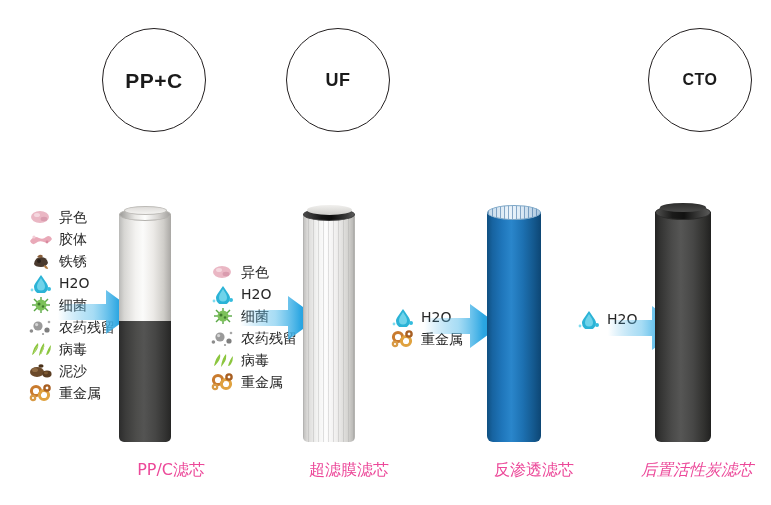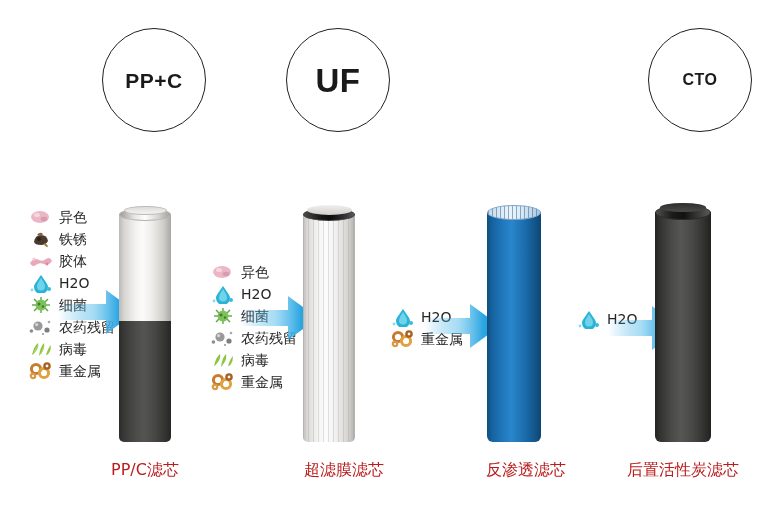--- a/index.html
+++ b/index.html
@@ -16,21 +16,21 @@
   .badge{
     position:absolute;
     width:104px;height:104px;
     border:1.6px solid #231f20;
     border-radius:50%;
     box-sizing:border-box;
     display:flex;align-items:center;justify-content:center;
     background:#fff;
   }
   .badge-label{
-    font-size:33px;
+    font-size:18px;
     font-weight:600;
     color:#1a1a1a;
     letter-spacing:.5px;
     line-height:1;
     font-family:"Liberation Sans","DejaVu Sans",sans-serif;
   }
   .badge.b1 .badge-label{font-size:21px;}
   .badge.b4 .badge-label{font-size:16px;}
 
   
@@ -137,23 +137,23 @@
     font-size:14px;
     color:#262626;
     white-space:nowrap;
     font-family:"DejaVu Sans","Liberation Sans",sans-serif;
     line-height:20px;
   }
 
   
   .caption{
     position:absolute;
-    text-align:center;
+    text-align:right;
     font-size:16px;
-    color:#b91c1c;
+    color:#ec4899;
     white-space:nowrap;
     font-family:"DejaVu Sans","Liberation Sans",sans-serif;
   }
 </style>
 </head>
 <body>
 
 <div class="stage">
 
   <div class="badge b1" style="left:102px;top:28px;">
@@ -168,39 +168,39 @@
 
   <div class="clist" style="left:28px;top:206px;">
 
     <div class="crow">
       <svg class="cicon" viewBox="0 0 26 20">
         <ellipse cx="12" cy="10" rx="9" ry="6" fill="#eab7c4"></ellipse>
         <ellipse cx="9" cy="8" rx="3" ry="2" fill="#f5d7df"></ellipse>
         <ellipse cx="16" cy="12" rx="3.4" ry="2.2" fill="#d99cae"></ellipse>
       </svg>
       <span class="clabel">异色</span>
+    </div>
+
+    <div class="crow">
+      <svg class="cicon" viewBox="0 0 26 20">
+        <path d="M2 12 q4 -6 9 -3 q4 2 7 -1 q4 -3 6 2 q-3 5 -8 3 q-5 -2 -8 1 q-4 3 -6 -2z" fill="#e9a9b8"></path>
+        <circle cx="6" cy="8" r="1.6" fill="#f3cdd6"></circle>
+        <circle cx="19" cy="13" r="1.4" fill="#d9899e"></circle>
+      </svg>
+      <span class="clabel">胶体</span>
     </div>
 
     <div class="crow">
       <svg class="cicon" viewBox="0 0 26 20">
         <path d="M6 13 q1 -7 7 -7 q6 0 7 6 q-2 4 -7 4 q-6 0 -7 -3z" fill="#4a3a2e"></path>
         <path d="M9 6 q3 -4 6 -1 q-1 3 -6 1z" fill="#8a5f3a"></path>
         <path d="M16 14 q4 1 4 4 q-4 0 -4 -4z" fill="#b07a42"></path>
         <circle cx="11" cy="10" r="2" fill="#2b211a"></circle>
       </svg>
       <span class="clabel">铁锈</span>
-    </div>
-
-    <div class="crow">
-      <svg class="cicon" viewBox="0 0 26 20">
-        <path d="M2 12 q4 -6 9 -3 q4 2 7 -1 q4 -3 6 2 q-3 5 -8 3 q-5 -2 -8 1 q-4 3 -6 -2z" fill="#e9a9b8"></path>
-        <circle cx="6" cy="8" r="1.6" fill="#f3cdd6"></circle>
-        <circle cx="19" cy="13" r="1.4" fill="#d9899e"></circle>
-      </svg>
-      <span class="clabel">胶体</span>
     </div>
 
     <div class="crow">
       <svg class="cicon" viewBox="0 0 26 20">
         <path d="M13 2 C9 8 6 11 6 14 a7 7 0 0 0 14 0 c0 -3 -3 -6 -7 -12z" fill="#2bb3d6"></path>
         <path d="M13 5 C10.5 9 9 11 9 13.5 a4 4 0 0 0 8 0 C17 11 15.5 9 13 5z" fill="#6fd3ea"></path>
         <circle cx="21" cy="16" r="2" fill="#35bcdd"></circle>
         <circle cx="4" cy="17" r="1.4" fill="#7fdcef"></circle>
       </svg>
       <span class="clabel">H2O</span>
@@ -245,20 +245,30 @@
           <path d="M18 16 q2 -7 5 -10 q0 5 -2 8 q-1 2 -3 2z"></path>
         </g>
         <g stroke="#b5d97a" stroke-width="1" fill="none">
           <path d="M6 14 q2 -5 4 -7"></path>
             <path d="M13 15 q2 -5 3 -8"></path>
         </g>
       </svg>
       <span class="clabel">病毒</span>
     </div>
 
+    <div class="crow">
+      <svg class="cicon" viewBox="0 0 26 20">
+        <ellipse cx="9" cy="11" rx="7" ry="5" fill="#6b4a2a"></ellipse>
+        <ellipse cx="7" cy="9" rx="3" ry="2" fill="#8f6a42"></ellipse>
+        <ellipse cx="19" cy="13" rx="4.6" ry="3.4" fill="#5a3d22"></ellipse>
+        <ellipse cx="18" cy="12" rx="2" ry="1.4" fill="#7d5932"></ellipse>
+        <ellipse cx="13" cy="5" rx="2.6" ry="1.8" fill="#4a3119"></ellipse>
+      </svg>
+      <span class="clabel">泥沙</span>
+    </div>
 
     <div class="crow">
       <svg class="cicon" viewBox="0 0 26 20">
         <circle cx="8" cy="8" r="4.6" fill="none" stroke="#c97b2e" stroke-width="3"></circle>
         <circle cx="16" cy="12" r="4.6" fill="none" stroke="#e0a23f" stroke-width="3"></circle>
         <circle cx="19" cy="5" r="2.6" fill="none" stroke="#a85f22" stroke-width="2.4"></circle>
         <circle cx="5" cy="15" r="2.2" fill="none" stroke="#d89a45" stroke-width="2.2"></circle>
       </svg>
       <span class="clabel">重金属</span>
     </div>
@@ -452,17 +462,17 @@
   </div>
 
   <div class="cart f4" style="left:655px;top:212px;width:56px;height:230px;">
     <div class="body"></div>
     <div class="rim">
       <div class="rim-in"></div>
     </div>
   </div>
 
   <div class="caption" style="left:85px;top:460px;width:120px;">PP/C滤芯</div>
-  <div class="caption" style="left:284px;top:460px;width:120px;">超滤膜滤芯</div>
-  <div class="caption" style="left:466px;top:460px;width:120px;">反渗透滤芯</div>
-  <div class="caption" style="left:613px;top:460px;width:140px;">后置活性炭滤芯</div>
+  <div class="caption" style="left:269px;top:460px;width:120px;">超滤膜滤芯</div>
+  <div class="caption" style="left:454px;top:460px;width:120px;">反渗透滤芯</div>
+  <div class="caption" style="left:613px;top:460px;width:140px;font-style:italic;">后置活性炭滤芯</div>
 
 </div>
 
 </body></html>

